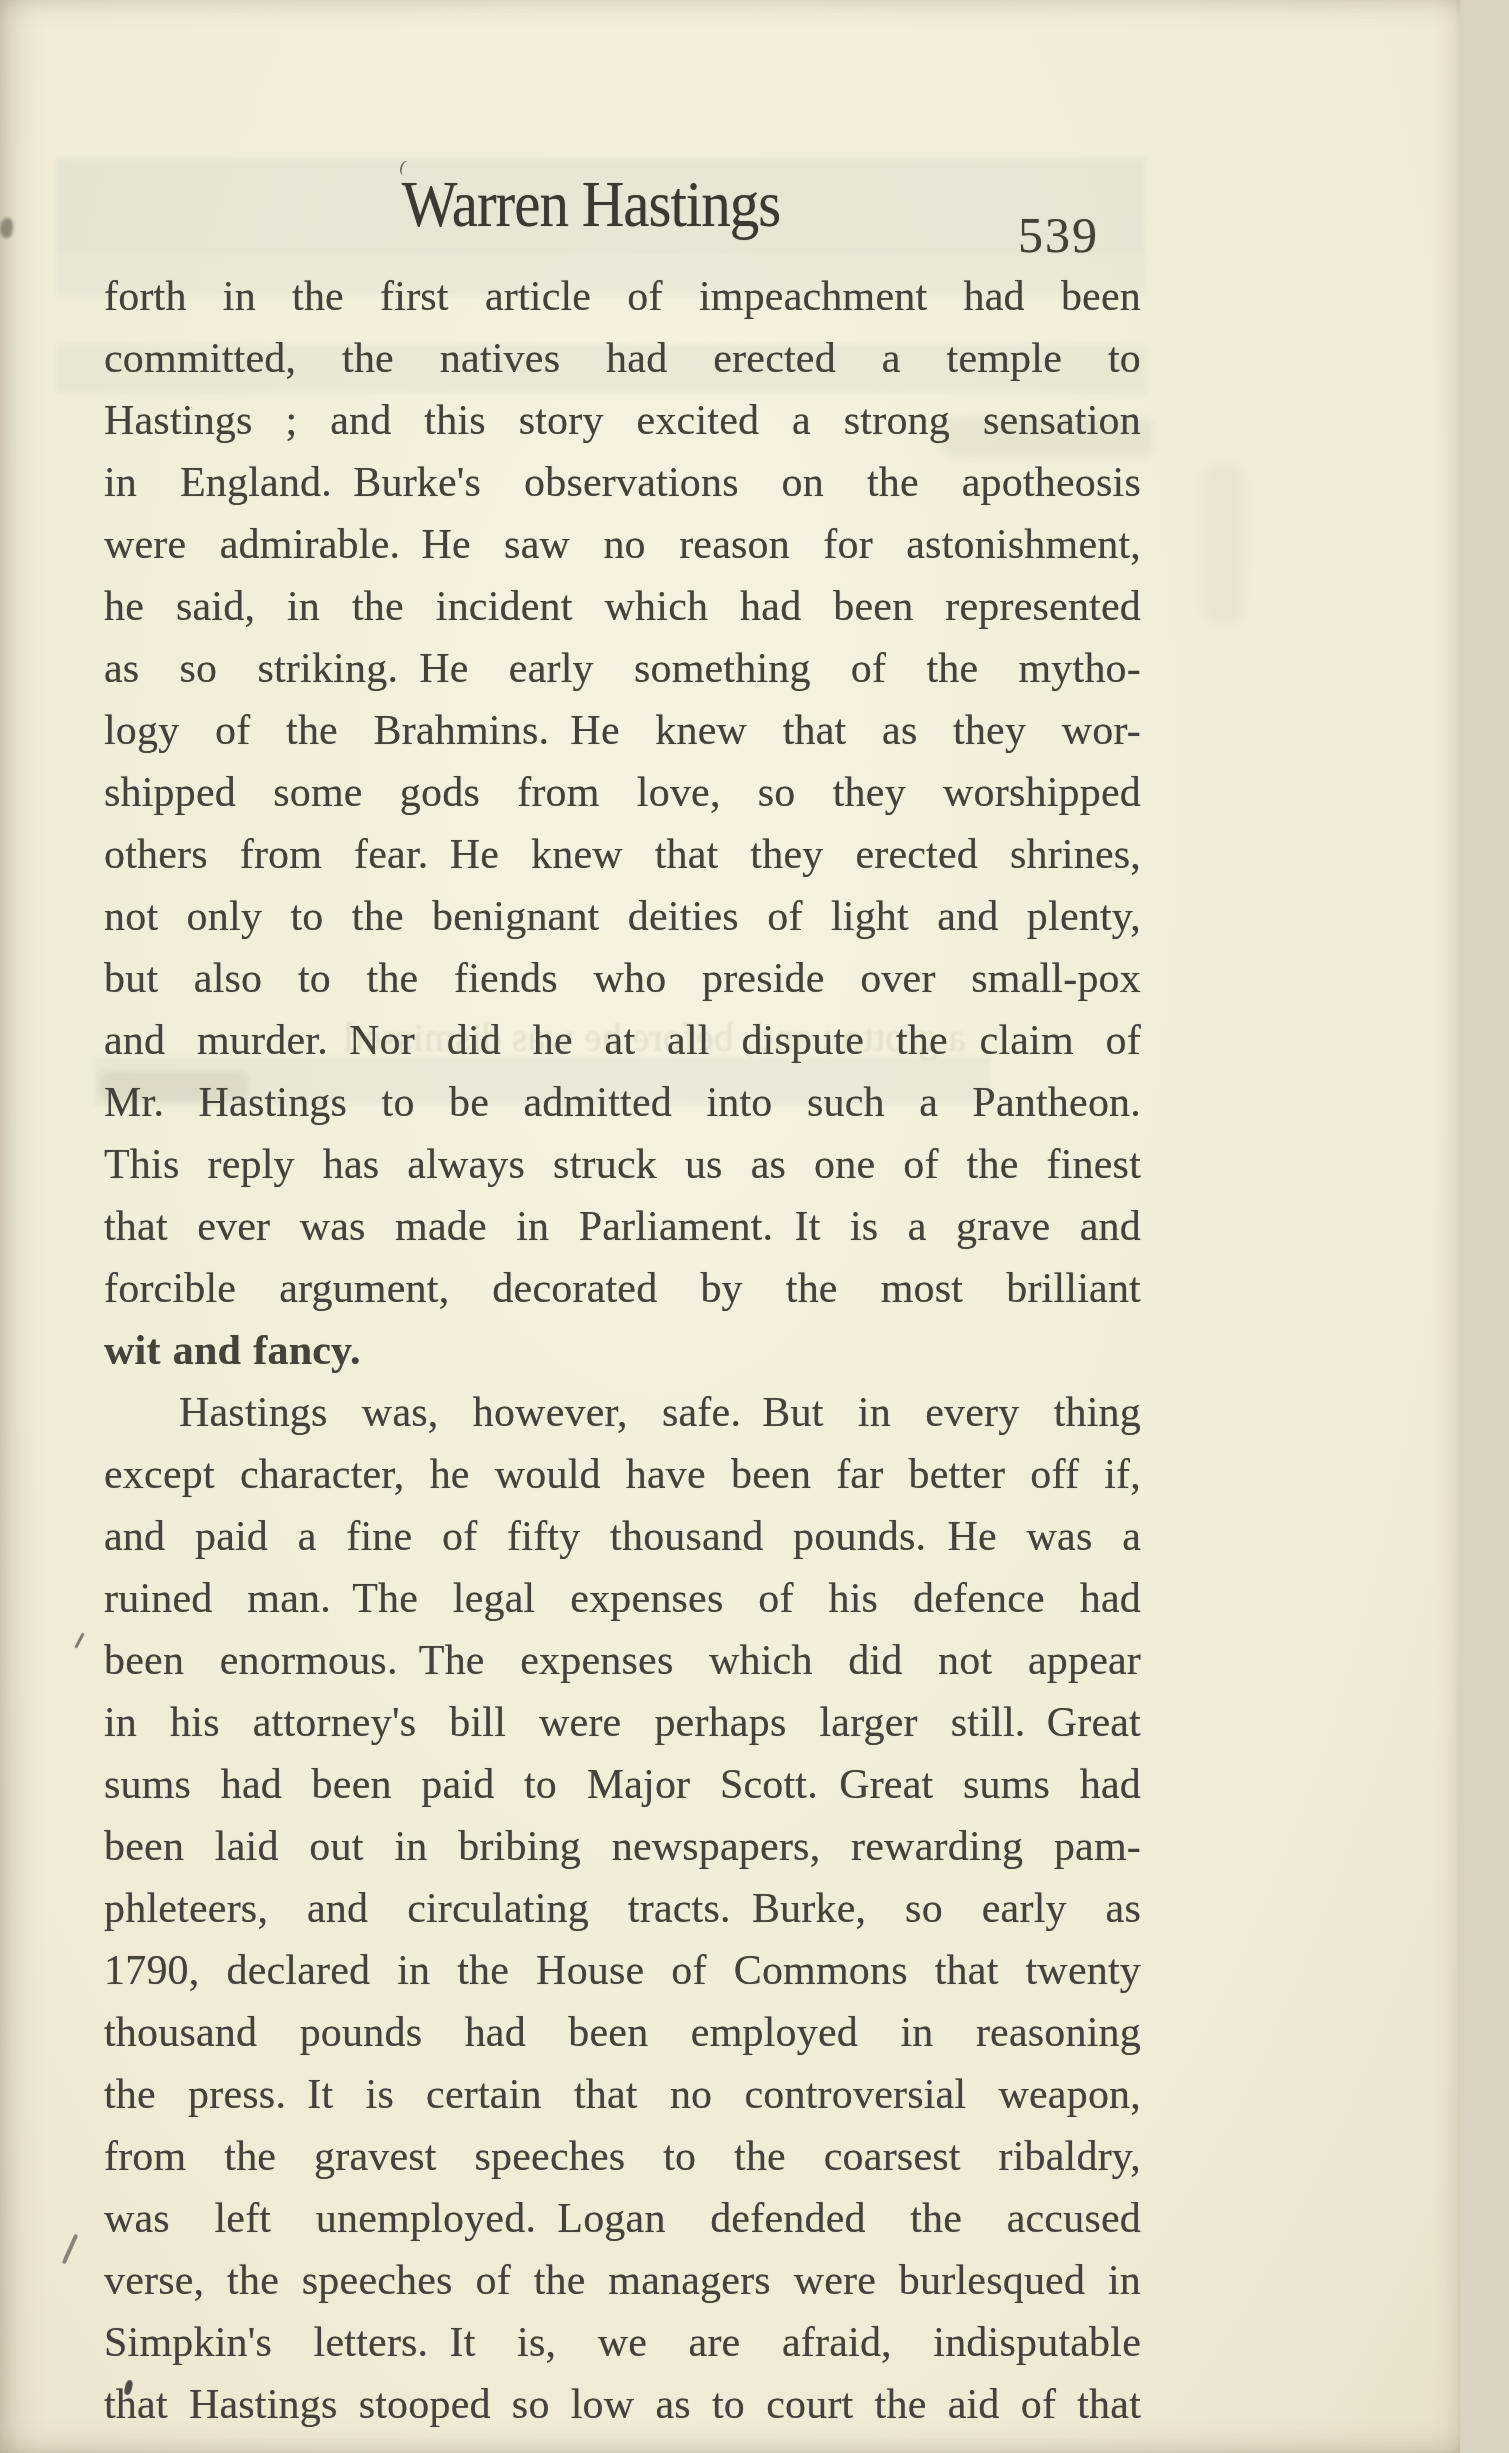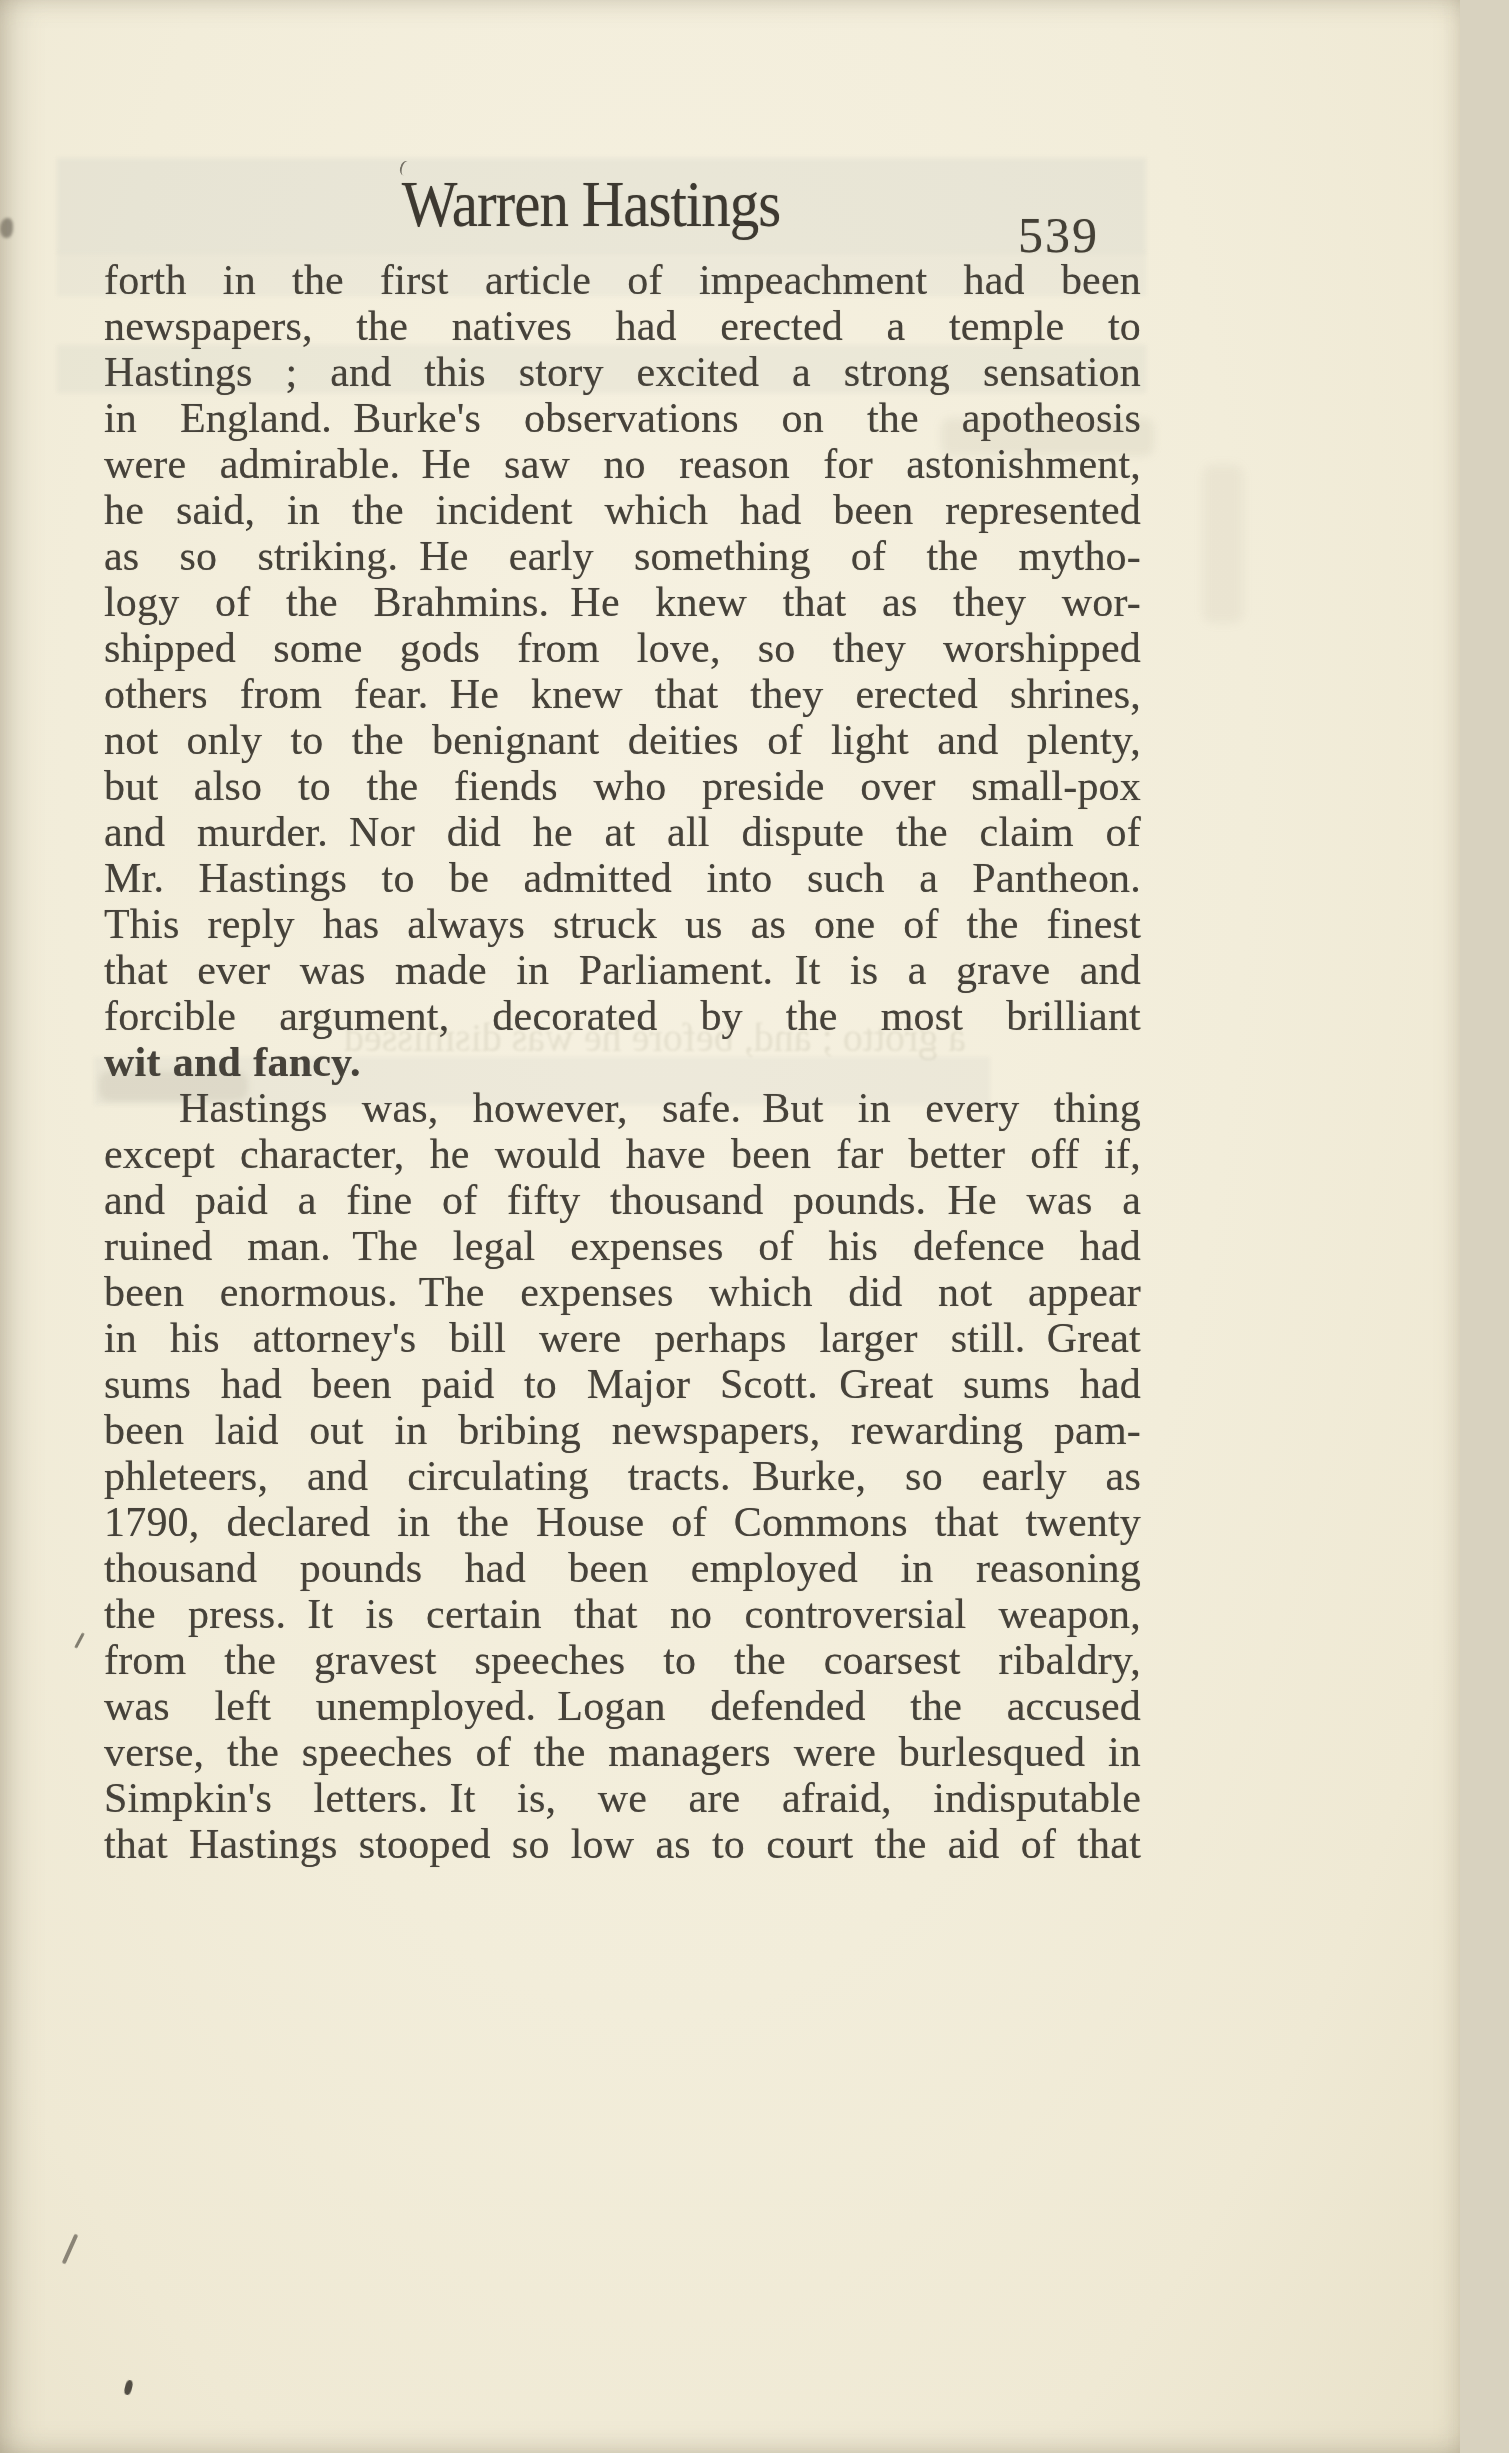--- a/index.html
+++ b/index.html
@@ -41,20 +41,21 @@
     font-size:42px;line-height:46px;letter-spacing:0.2px;
     word-spacing:1.5px;
     color:#46423a;
     text-shadow:0 0 0.7px rgba(62,58,50,.5);
   }
   .line{
     height:46px;
     text-align:justify;text-align-last:justify;
     text-justify:inter-word;
     white-space:normal;
+    margin-top:16px;
   }
   .line.no-justify{text-align-last:left;font-weight:bold;}
   .line.indent{padding-left:75px;}
 
   
   .ghost-line{
     position:absolute;left:327px;top:1016px;width:639px;
     font-size:40px;line-height:44px;
     color:#8f8a6e;opacity:.16;
     transform:scaleX(-1);
@@ -96,21 +97,21 @@
   <div class="ghost-smudge s1"></div>
   <div class="ghost-smudge s2"></div>
   <div class="ghost-smudge s3"></div>
 
   <div class="running-head">Warren Hastings</div>
   <div class="page-number">539</div>
 
   <div class="body-text" style="color: rgb(70, 66, 58);">
       <div>
         <div class="line">forth in the first article of impeachment had been</div>
-        <div class="line">newspapers, the natives had erected a temple to</div>
+        <div class="line">committed, the natives had erected a temple to</div>
         <div class="line">Hastings ; and this story excited a strong sensation</div>
         <div class="line">in England. Burke's observations on the apotheosis</div>
         <div class="line">were admirable. He saw no reason for astonishment,</div>
         <div class="line">he said, in the incident which had been represented</div>
         <div class="line">as so striking. He early something of the mytho-</div>
         <div class="line">logy of the Brahmins. He knew that as they wor-</div>
         <div class="line">shipped some gods from love, so they worshipped</div>
         <div class="line">others from fear. He knew that they erected shrines,</div>
         <div class="line">not only to the benignant deities of light and plenty,</div>
         <div class="line">but also to the fiends who preside over small-pox</div>

